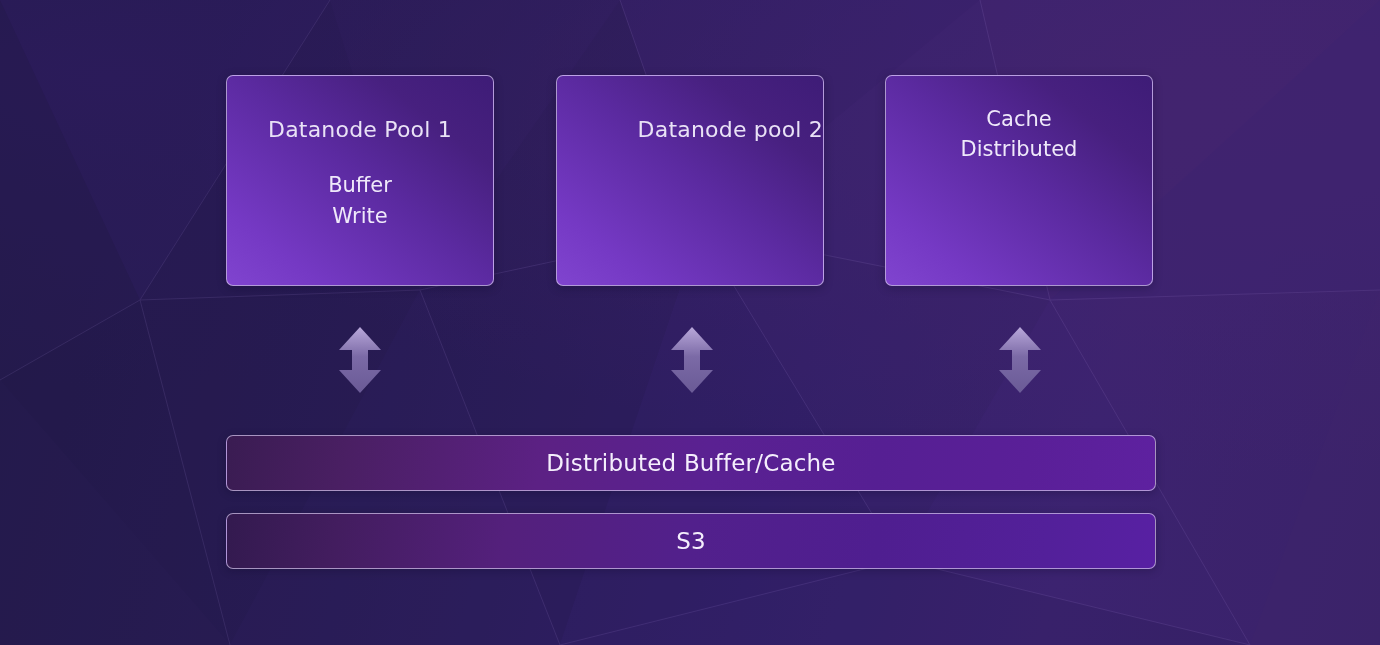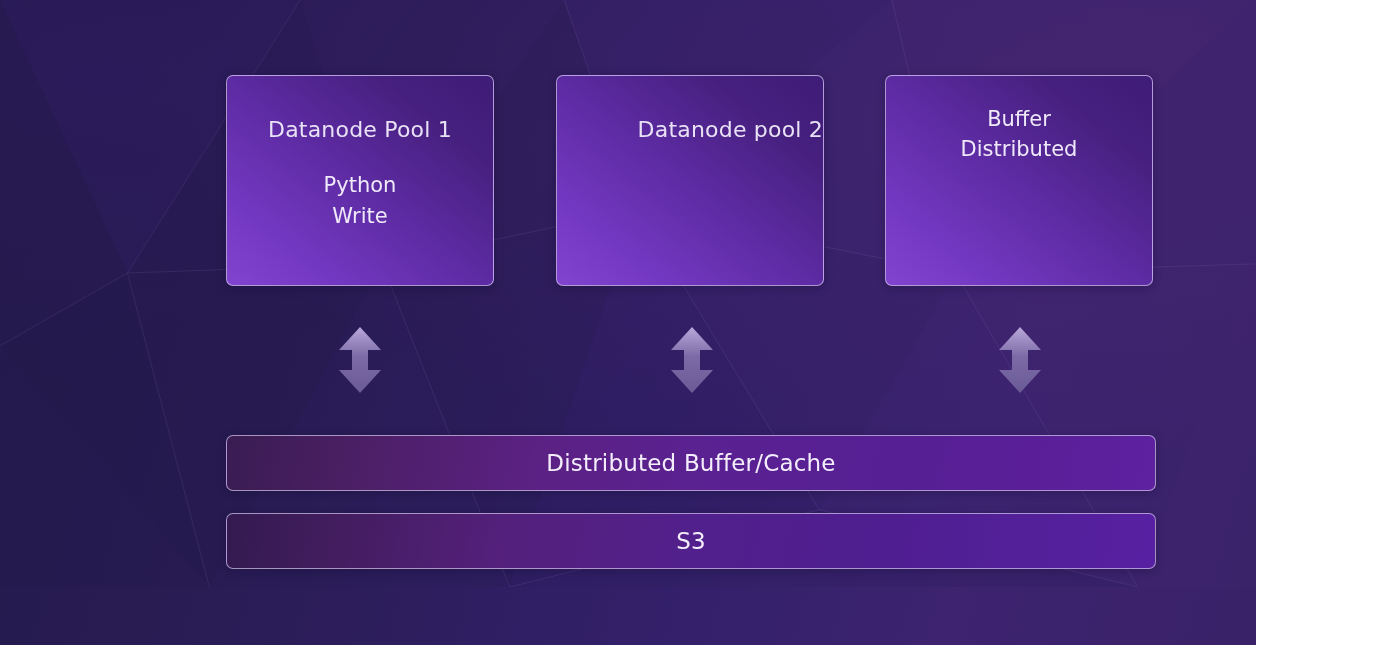--- a/index.html
+++ b/index.html
@@ -3,21 +3,21 @@
 <meta charset="utf-8">
 <style>
   * { margin:0; padding:0; box-sizing:border-box; }
   html, body {
     width:1380px; height:645px;
     overflow:hidden;
     font-family:"DejaVu Sans", sans-serif;
   }
   #stage {
     position:relative;
-    width:1256px; height:645px;
+    width:1380px; height:645px;
     background:#c2410c;
     overflow:hidden;
   }
   
   #bg-base {
     position:absolute; inset:0;
     background:
       radial-gradient(120% 90% at 88% 18%, #43246f 0%, rgba(67,36,111,0) 62%),
       radial-gradient(100% 80% at 8% 12%, #2a1a57 0%, rgba(42,26,87,0) 60%),
       linear-gradient(105deg, #231a4a 0%, #2b1d58 32%, #33206a 58%, #3d2370 78%, #3a2268 100%);
@@ -121,32 +121,32 @@
       <polyline points="620,0 700,230"></polyline>
       <polyline points="980,0 1050,300"></polyline>
       <polyline points="0,380 140,300"></polyline>
       <polyline points="560,645 900,560 1250,645"></polyline>
     </g>
   </svg>
 
   <div class="pool-box" id="pool-1">
     <div class="pool-title">Datanode Pool 1</div>
     <div class="pool-lines">
-      <span>Python</span>
+      <span>Buffer</span>
       <span>Write</span>
     </div>
   </div>
 
   <div class="pool-box" id="pool-2">
     <div class="pool-title">Datanode pool 2</div>
   </div>
 
   <div class="pool-box" id="pool-3">
     <div class="pool-lines">
-      <span>Buffer</span>
+      <span>Cache</span>
       <span>Distributed</span>
     </div>
   </div>
 
   <svg class="arrow" id="arrow-1" viewBox="0 0 46 68">
     <defs>
       <linearGradient id="agrad1" x1="0" y1="0" x2="0" y2="1">
         <stop offset="0%" stop-color="#b9a8da"></stop>
         <stop offset="45%" stop-color="#7b6aa6"></stop>
         <stop offset="100%" stop-color="#6a5a96"></stop>

